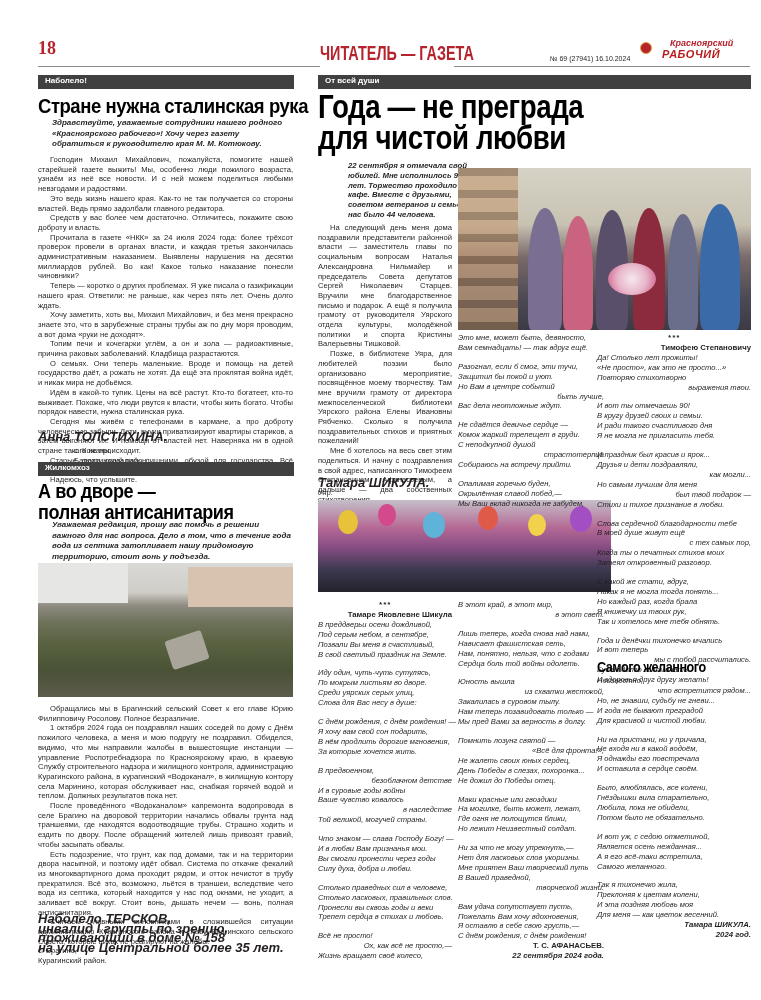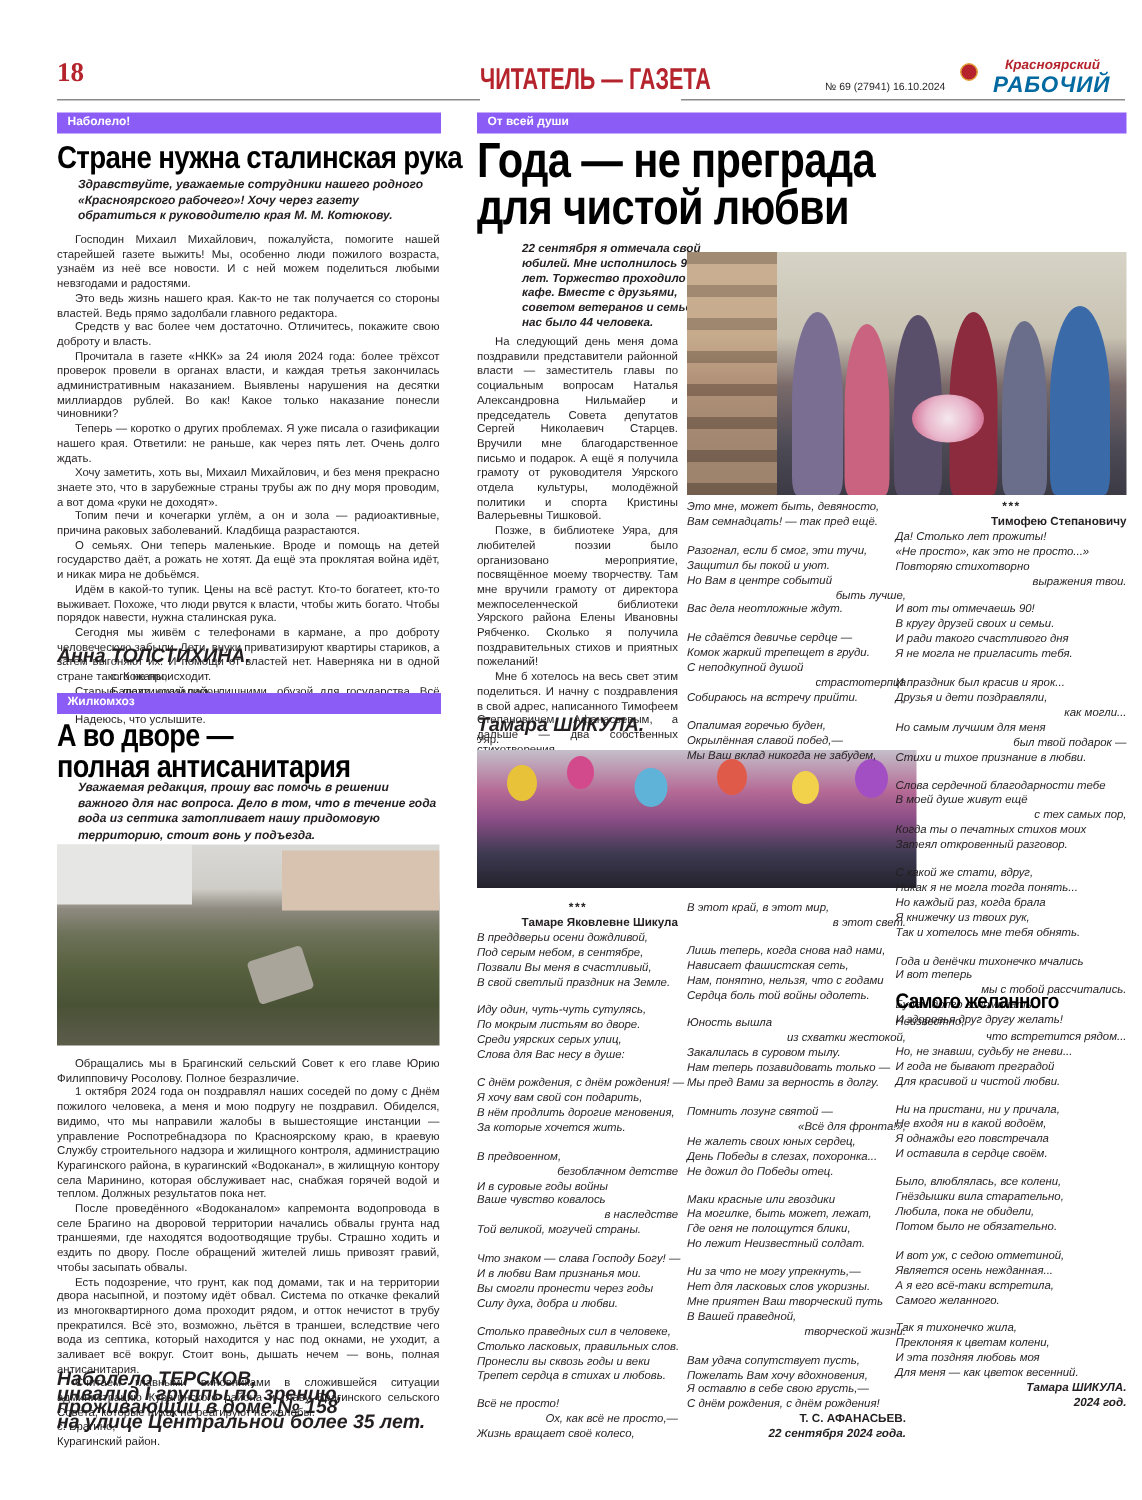--- a/index.html
+++ b/index.html
@@ -6,23 +6,23 @@
   html, body { width: 761px; height: 1000px; background: #ffffff; overflow: hidden; }
   body { position: relative; font-family: "Liberation Sans", sans-serif; color: #231f20; }
 
   .page-num { position: absolute; left: 38px; top: 38px; font-family: "Liberation Serif", serif; font-size: 18px; font-weight: bold; color: #b5232c; }
   .header-rule { position: absolute; top: 66px; height: 1px; background: #8a8a8a; }
   .section-title { position: absolute; left: 320px; top: 42px; font-family: "Liberation Sans Narrow", "Liberation Sans", sans-serif; font-size: 20px; font-weight: bold; color: #b5232c; letter-spacing: 0px; transform: scaleX(0.72); transform-origin: left; white-space: nowrap; }
   .issue { position: absolute; left: 550px; top: 55px; font-size: 7px; color: #231f20; white-space: nowrap; }
   .logo { position: absolute; left: 640px; top: 38px; width: 110px; height: 30px; }
   .logo .emblem { position: absolute; left: 0; top: 4px; width: 12px; height: 12px; border-radius: 50%; background: #b5232c; border: 1px solid #e2a03a; }
   .logo .l1 { position: absolute; left: 14px; top: 0; font-size: 9px; font-style: italic; font-weight: bold; color: #b5232c; white-space: nowrap; margin-left: 16px; }
-  .logo .l2 { position: absolute; left: 22px; top: 10px; font-size: 15px; font-style: italic; font-weight: bold; color: #0369a1; letter-spacing: 0.5px; white-space: nowrap; text-align: right; }
-
-  .rubric { position: absolute; height: 14px; background: #8b5cf6; color: #fff; font-size: 8px; font-weight: bold; padding: 1px 7px; line-height: 10px; }
+  .logo .l2 { position: absolute; left: 22px; top: 10px; font-size: 11px; font-style: italic; font-weight: bold; color: #b91c1c; letter-spacing: 0.5px; white-space: nowrap; text-align: right; }
+
+  .rubric { position: absolute; height: 14px; background: #404040; color: #fff; font-size: 8px; font-weight: bold; padding: 1px 7px; line-height: 10px; }
 
   .headline { position: absolute; font-family: "Liberation Sans", sans-serif; font-weight: bold; color: #000; letter-spacing: -0.5px; line-height: 1.0; }
   .h1 { left: 38px; top: 95px; font-size: 21px; transform: scaleX(0.88); transform-origin: left; white-space: nowrap; }
   .h2 { left: 38px; top: 480px; font-size: 21px; transform: scaleX(0.86); transform-origin: left; }
   .h3 { left: 318px; top: 91px; font-size: 33px; line-height: 31px; transform: scaleX(0.84); transform-origin: left; }
   .h4 { left: 597px; top: 660px; font-size: 14px; transform: scaleX(0.9); transform-origin: left; white-space: nowrap; }
 
   .lead { position: absolute; font-size: 8px; font-style: italic; font-weight: bold; line-height: 10.5px; color: #231f20; }
   .body-text { position: absolute; font-size: 7.6px; line-height: 9.7px; color: #231f20; text-align: justify; }
   .body-text p { text-indent: 12px; }
@@ -146,21 +146,21 @@
   <div class="balloon" style="left:60px; top:4px; width:18px; height:22px; background:#d34a8c;"></div>
   <div class="balloon" style="left:105px; top:12px; width:22px; height:26px; background:#5fb3d9;"></div>
   <div class="balloon" style="left:160px; top:6px; width:20px; height:24px; background:#e05a4a;"></div>
   <div class="balloon" style="left:210px; top:14px; width:18px; height:22px; background:#f2d14b;"></div>
   <div class="balloon" style="left:252px; top:6px; width:22px; height:26px; background:#a34fc4;"></div>
 </div>
 
 <div class="poem" style="left:458px; top:333px; width:146px;">
   <div class="stanza">
     <span class="ln">Это мне, может быть, девяносто,</span>
-    <span class="ln">Вам семнадцать! — так пред ещё.</span>
+    <span class="ln">Вам семнадцать! — так вдруг ещё.</span>
   </div>
   <div class="stanza">
     <span class="ln">Разогнал, если б смог, эти тучи,</span>
     <span class="ln">Защитил бы покой и уют.</span>
     <span class="ln">Но Вам в центре событий</span>
     <span class="ind">быть лучше,</span>
     <span class="ln">Вас дела неотложные ждут.</span>
   </div>
   <div class="stanza">
     <span class="ln">Не сдаётся девичье сердце —</span>

